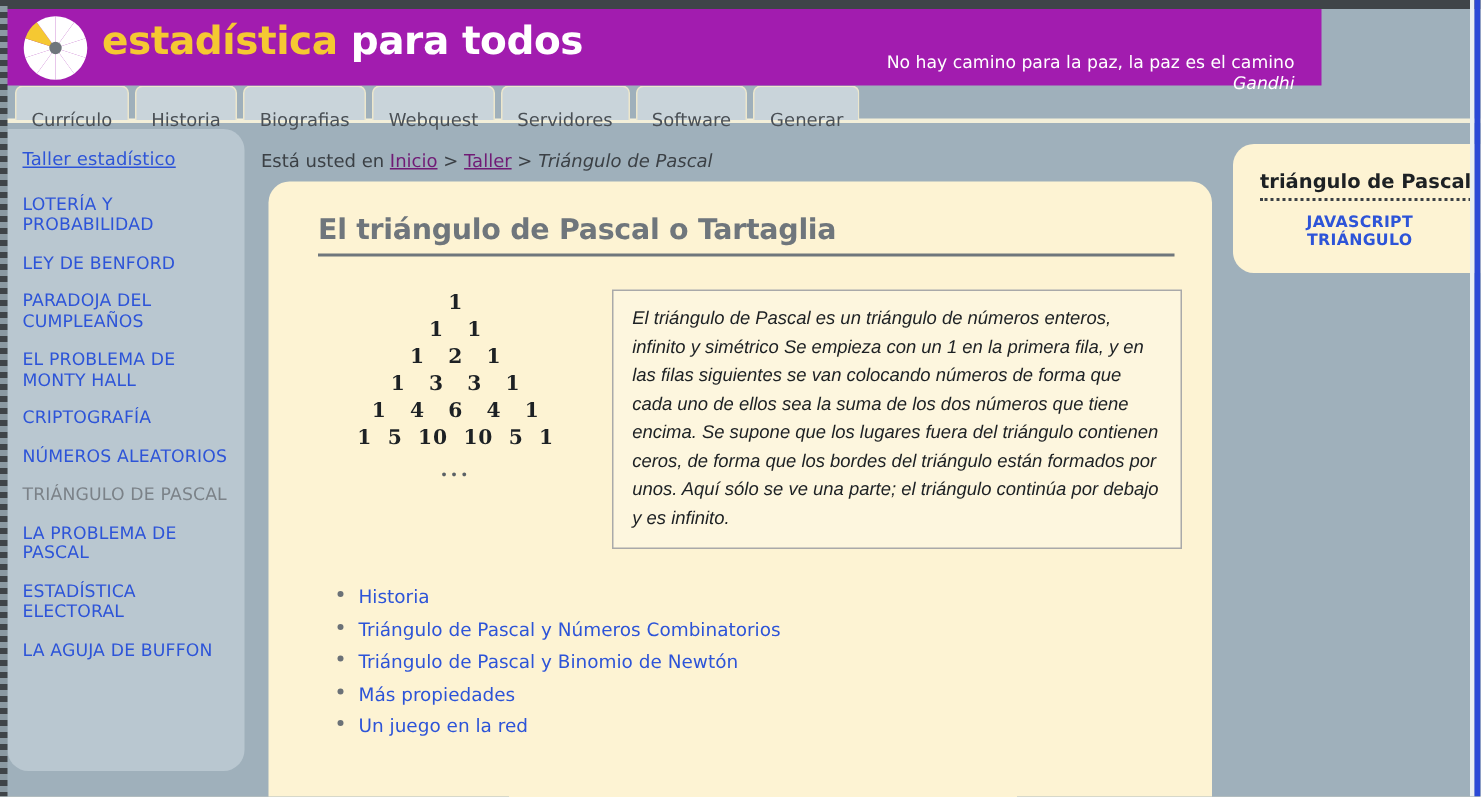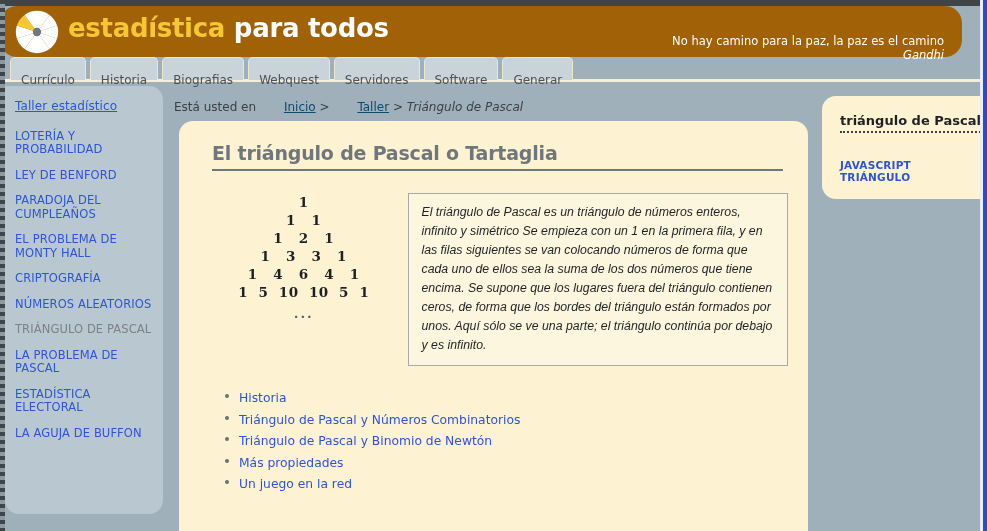--- a/index.html
+++ b/index.html
@@ -49,23 +49,22 @@
   
   .topbar {
     position: absolute;
     left: 0; top: 0;
     width: 987px; height: 6px;
     background: #3f4448;
   }
   .header {
     position: absolute;
     left: 0; top: 6px;
-    width: 962px; height: 51px;
-    background: #a16207;
-    border-radius: 17px;
+    width: 881px; height: 51px;
+    background: #a21caf;
   }
   .logo-wrap {
     position: absolute;
     left: 14px; top: 3px;
     width: 46px; height: 46px;
   }
   .logo-svg { display: block; }
 
   .brand {
     position: absolute;
@@ -167,24 +166,23 @@
 
   
   .breadcrumb {
     position: absolute;
     left: 174px; top: 18px;
     font-size: 12px;
     color: #3b4045;
     white-space: nowrap;
   }
   .breadcrumb a {
-    color: #0c4a6e;
+    color: #701a75;
     text-decoration: underline;
     cursor: pointer;
-    margin-left: 24px;
   }
   .breadcrumb .sep { color: #3b4045; }
   .breadcrumb .here { font-style: italic; color: #3b4045; }
 
   
   .content {
     position: absolute;
     left: 179px; top: 39px;
     width: 629px;
     height: 432px;
@@ -279,27 +277,28 @@
     font-size: 13px;
     font-weight: bold;
     color: #1d2124;
     border-bottom: 2px dotted #3b4045;
     padding-bottom: 3px;
     display: inline-block;
     white-space: nowrap;
   }
   .rp-link {
     display: block;
-    margin-top: 26px;
+    margin-top: 8px;
     font-size: 10.5px;
     font-weight: bold;
     color: #2d54d8;
     text-decoration: none;
     letter-spacing: 0.2px;
     cursor: pointer;
+    text-align: center;
   }
 </style>
 </head>
 <body>
 
 <div id="page">
 
   <div class="left-edge"></div>
   <div class="right-edge-inner"></div>
   <div class="right-edge"></div>

